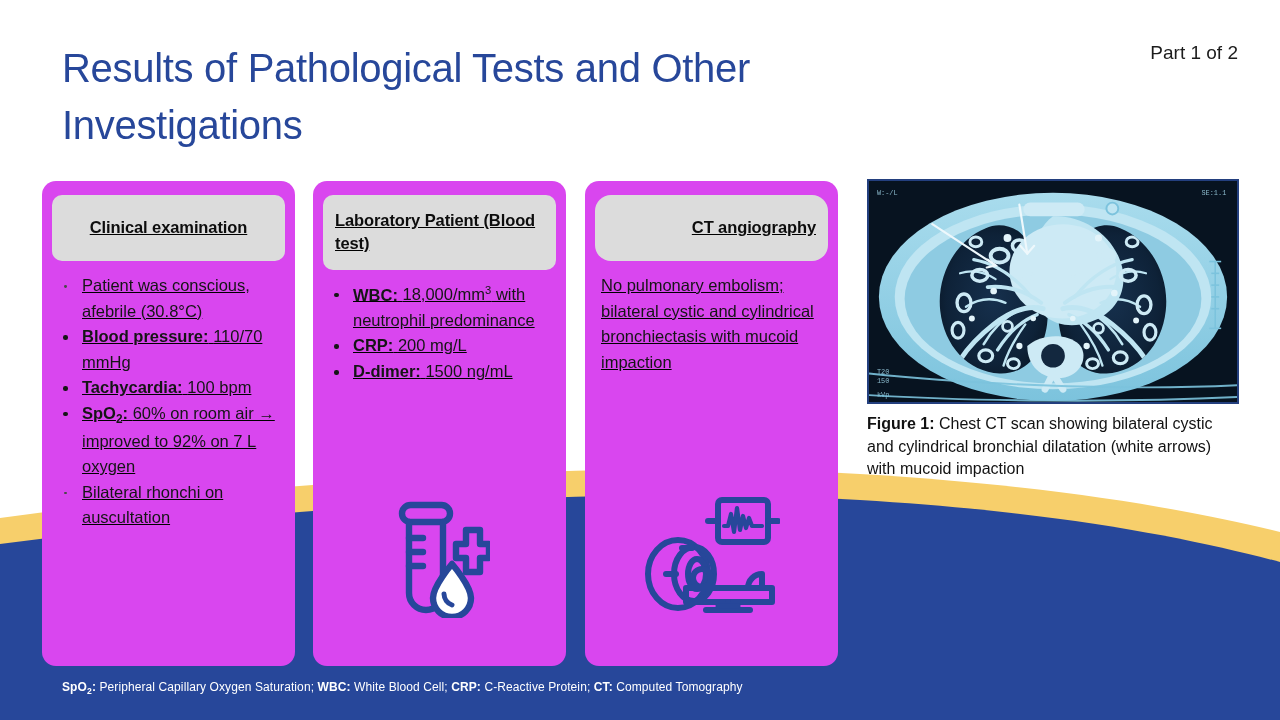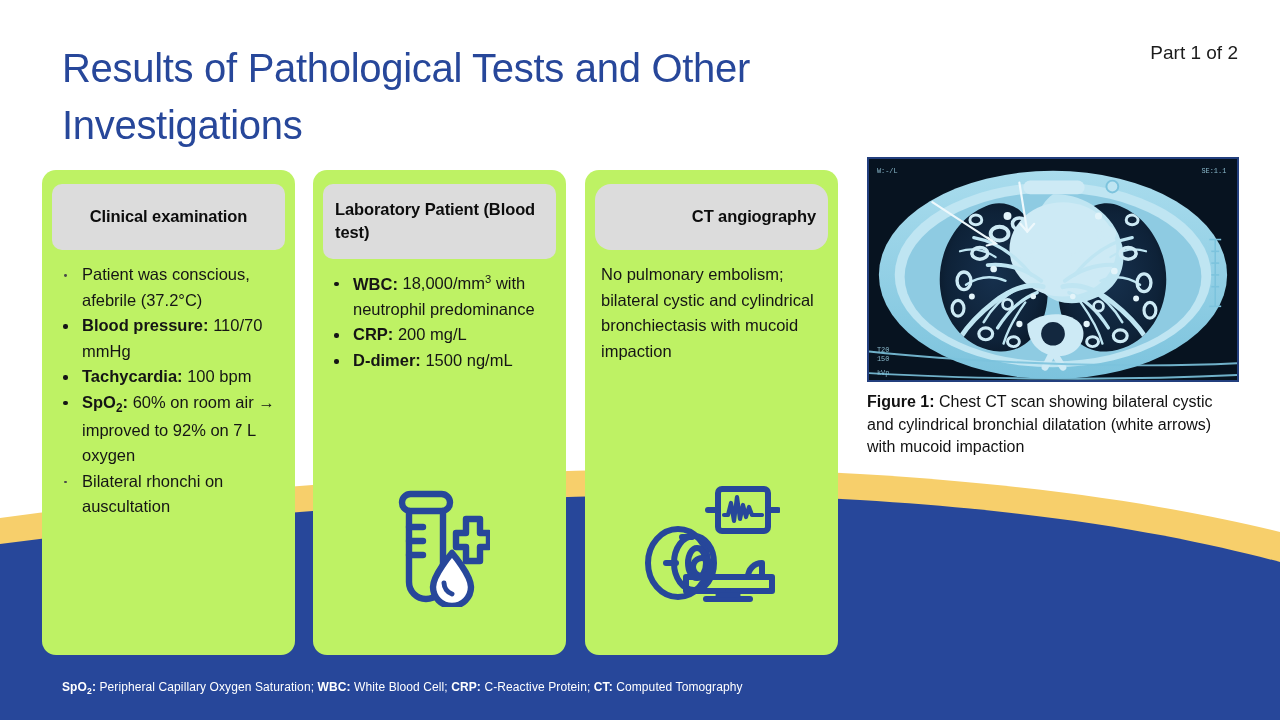--- a/index.html
+++ b/index.html
@@ -38,25 +38,26 @@
     position: absolute;
     right: 42px; top: 42px;
     font-size: 19px;
     color: #1c1c1c;
     z-index: 4;
   }
 
   
   .card {
     position: absolute;
-    top: 170px;
-    background: #bef264;
+    top: 181px;
+    background: #d946ef;
     border-radius: 14px;
     z-index: 3;
     overflow: hidden;
+    text-decoration: underline;
   }
   #card-clinical    { left: 42px;  width: 253px; height: 485px; }
   #card-laboratory  { left: 313px; width: 253px; height: 485px; }
   #card-ctangio     { left: 585px; width: 253px; height: 485px; }
 
   .card-header {
     margin: 14px 10px 0 10px;
     background: #dcdcdc;
     border-radius: 10px;
     padding: 14px 12px;
@@ -112,21 +113,21 @@
     left: 0; right: 0;
     display: flex;
     justify-content: center;
   }
   #lab-icon-wrap { bottom: 48px; }
   #ct-icon-wrap  { bottom: 52px; }
 
   
   #ct-figure {
     position: absolute;
-    left: 867px; top: 157px;
+    left: 867px; top: 179px;
     width: 412px;
     z-index: 3;
   }
   #ct-scan-image {
     width: 372px; height: 225px;
     border: 2px solid #233f7e;
     display: block;
   }
   #figure-caption {
     margin-top: 9px;
@@ -170,21 +171,21 @@
 <div id="slide-title">Results of Pathological Tests and Other Investigations</div>
 <div id="part-indicator">Part 1 of 2</div>
 
 <div class="card" id="card-clinical">
   <div class="card-header">
     <span class="card-header-text">Clinical examination</span>
   </div>
   <div class="card-body">
     <ul class="bullets">
       <li class="faint">
-        <span>Patient was conscious, afebrile (37.2°C)</span>
+        <span>Patient was conscious, afebrile (30.8°C)</span>
       </li>
       <li>
         <b>Blood pressure:</b>
         <span>110/70 mmHg</span>
       </li>
       <li>
         <b>Tachycardia:</b>
         <span>100 bpm</span>
       </li>
       <li>

